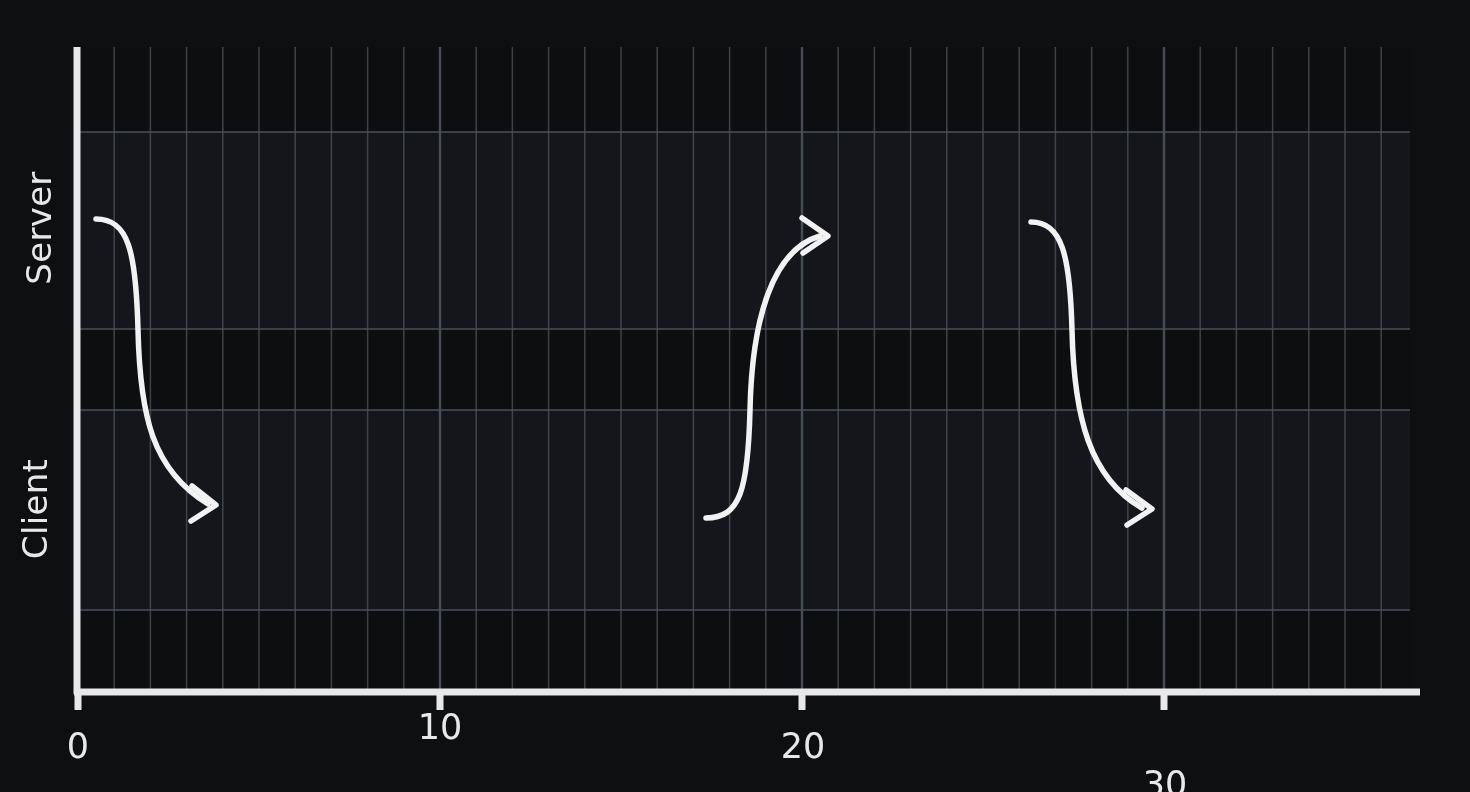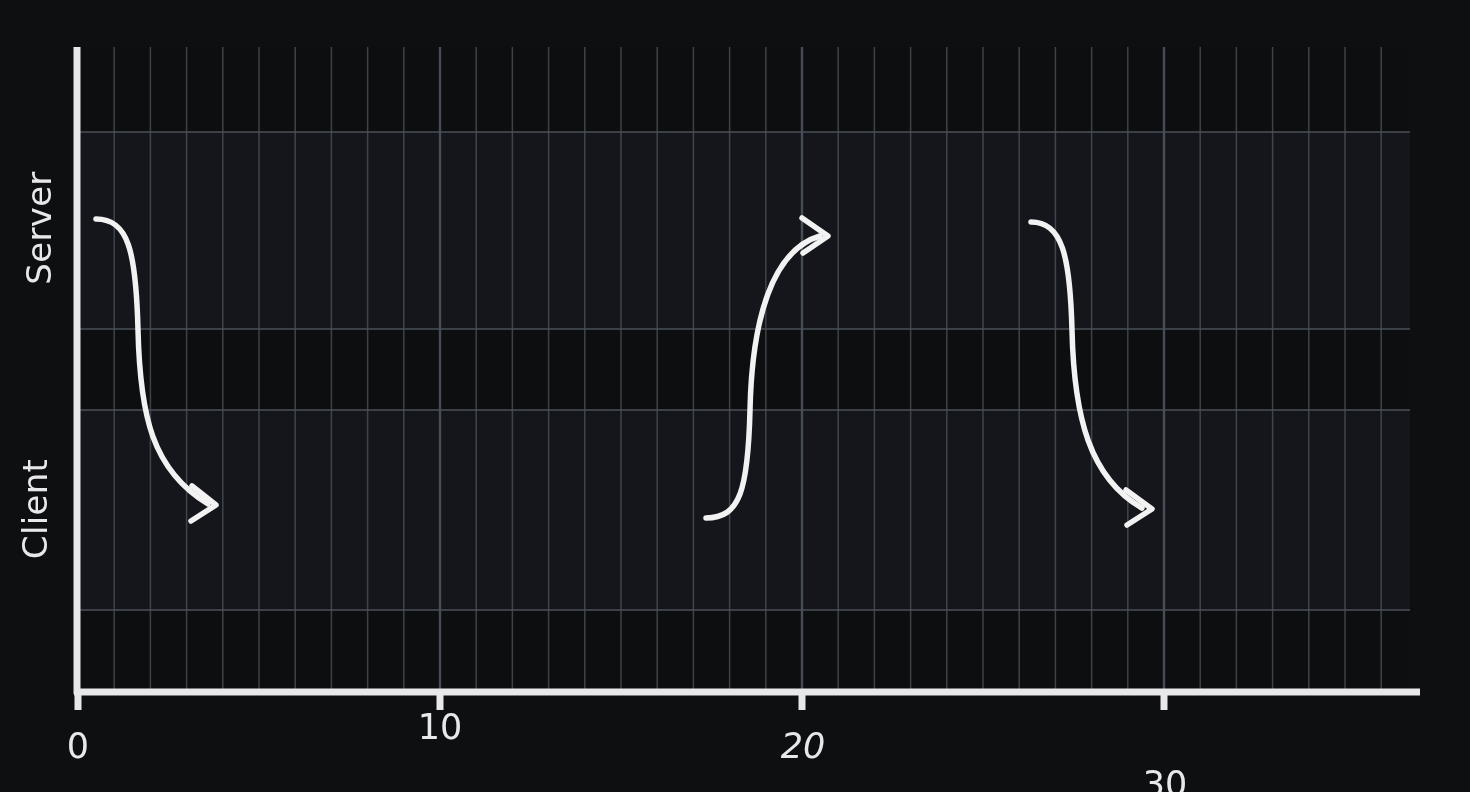--- a/index.html
+++ b/index.html
@@ -187,17 +187,17 @@
       <path d="M 1126 490 L 1152 509 L 1127 525"></path>
     </g>
   </svg>
 
   <div class="labellayer">
     <div class="lane-label rot" style="left:-26px; top:208px; width:130px;">Server</div>
     <div class="lane-label rot" style="left:-30px; top:489px; width:130px;">Client</div>
 
     <div class="tick-label" style="left:38px; top:726px; width:80px;">0</div>
     <div class="tick-label" style="left:400px; top:699px; width:80px;margin-top:8px;">10</div>
-    <div class="tick-label" style="left:763px; top:726px; width:80px;font-style:italic;">20</div>
+    <div class="tick-label" style="left:763px; top:726px; width:80px;">20</div>
     <div class="tick-label" style="left:1125px; top:764px; width:80px;">30</div>
   </div>
 
 </div>
 
 </body></html>

